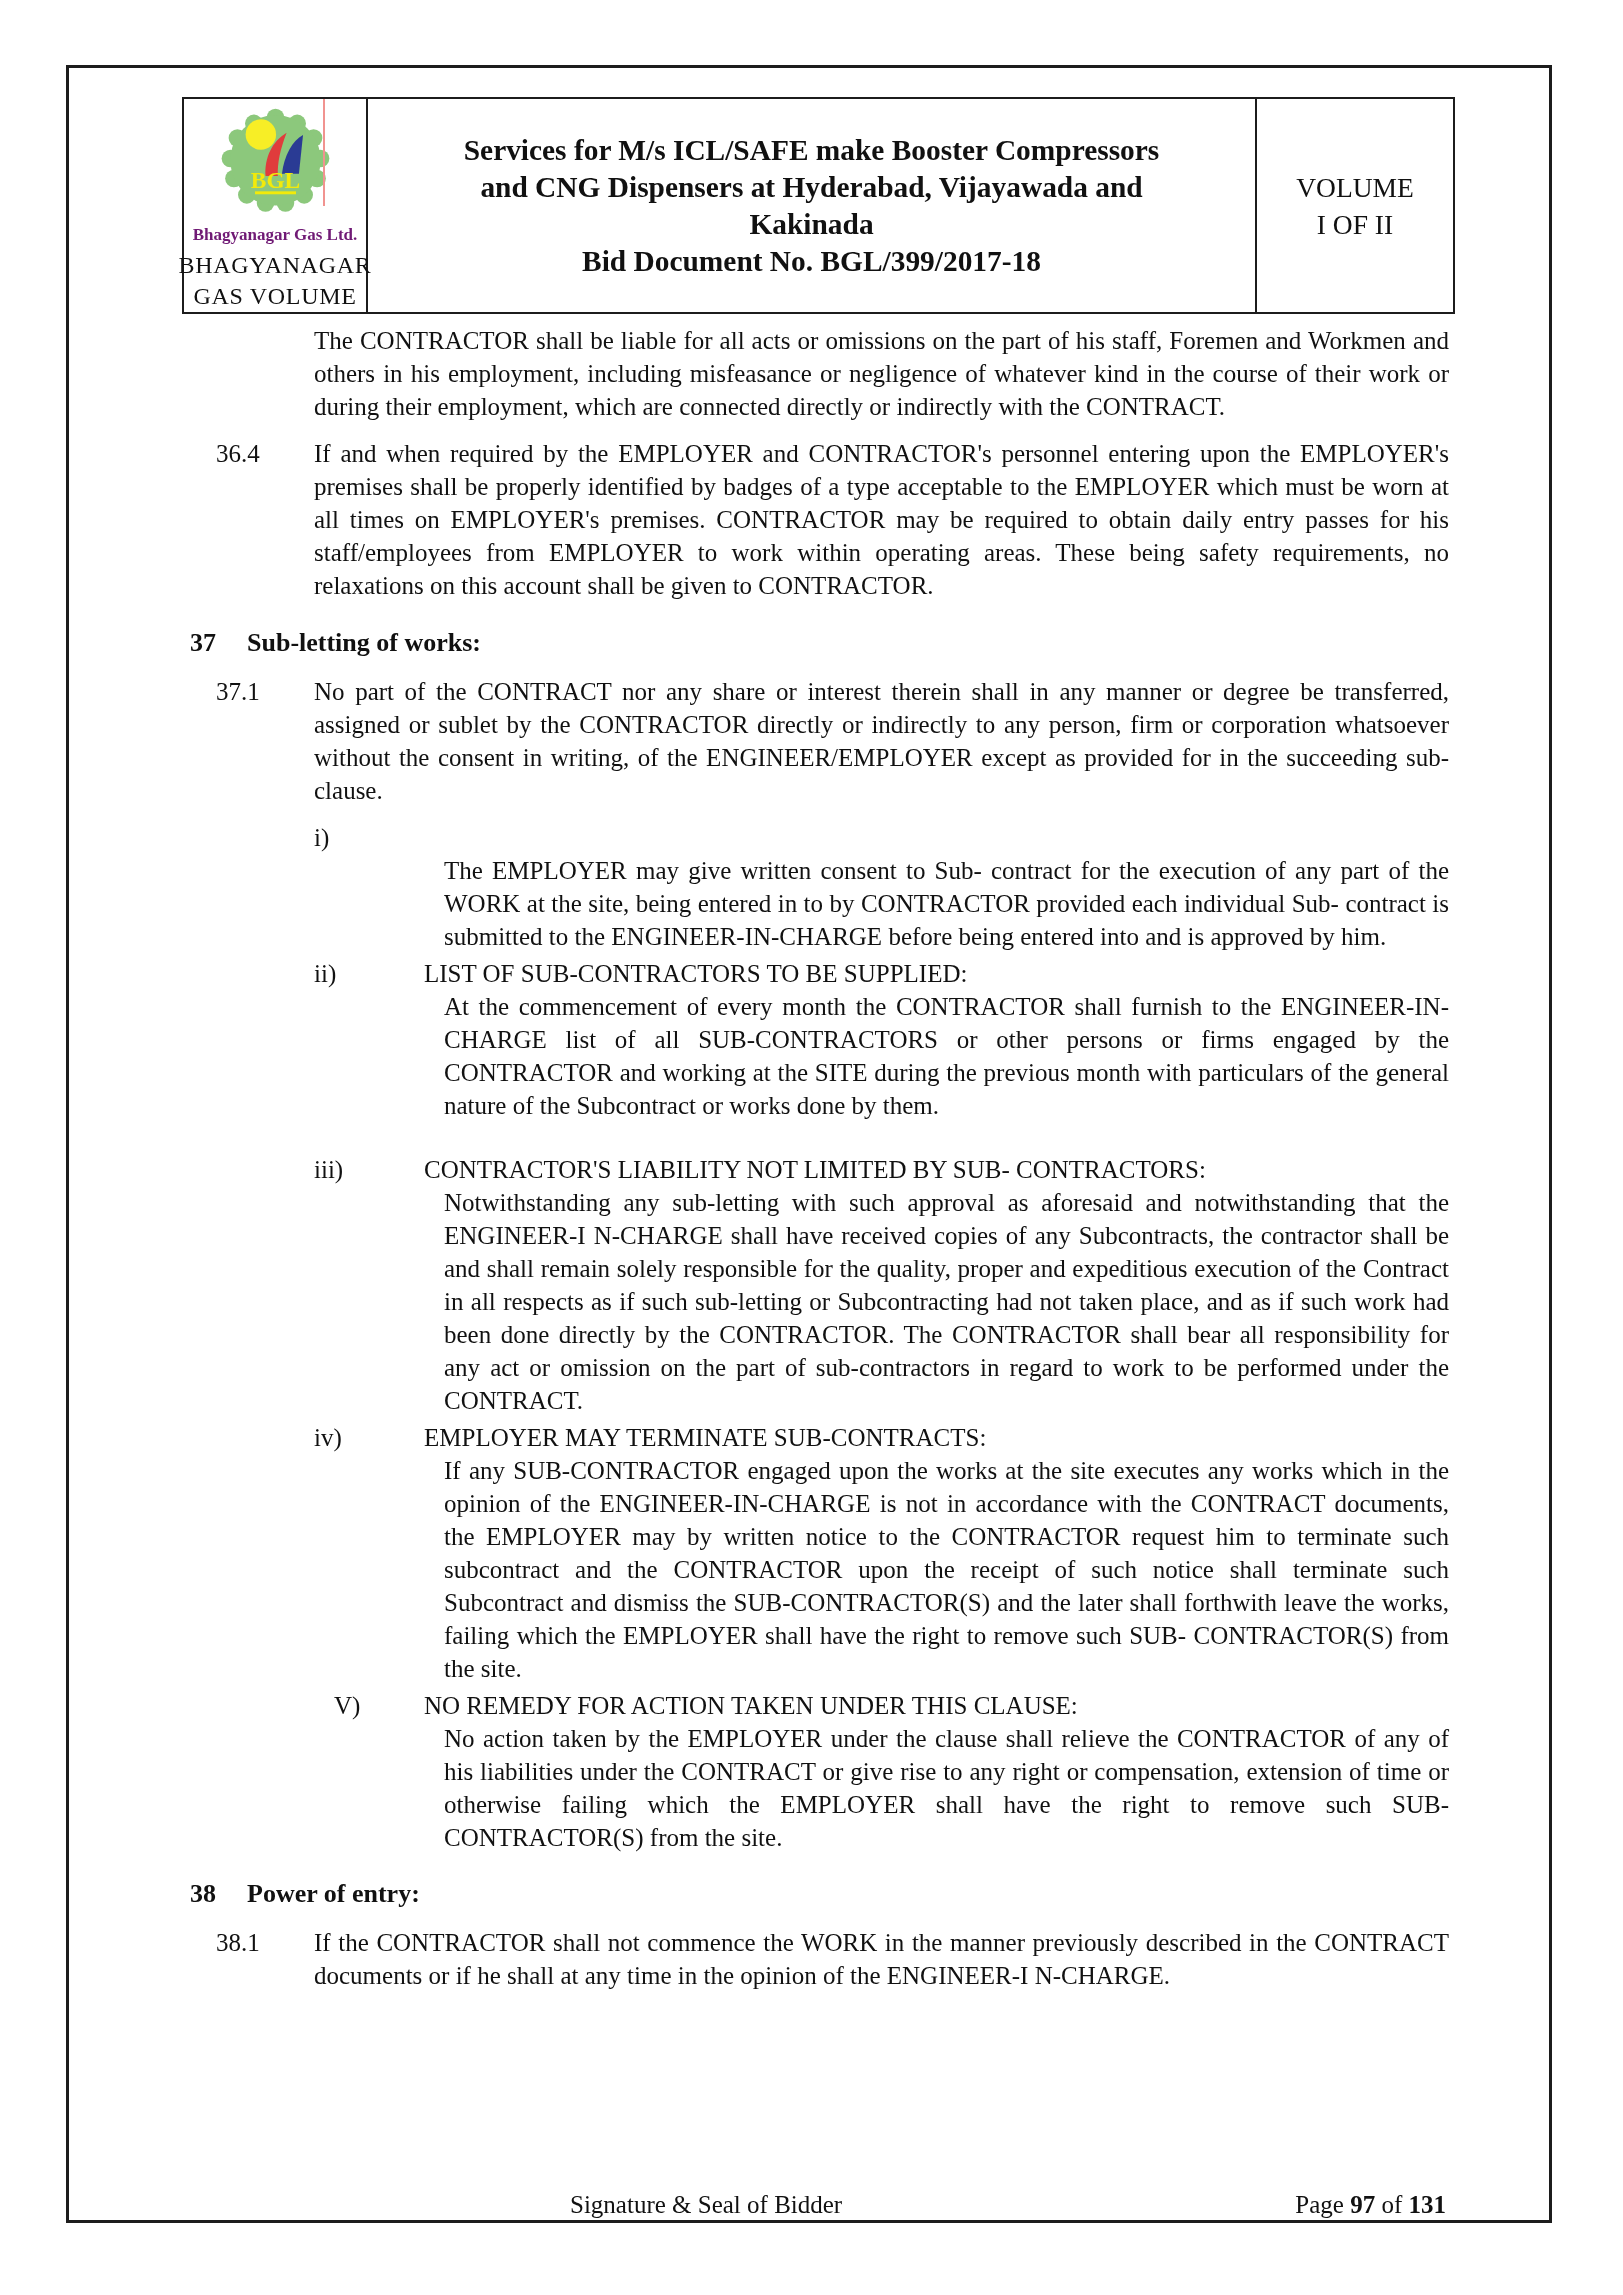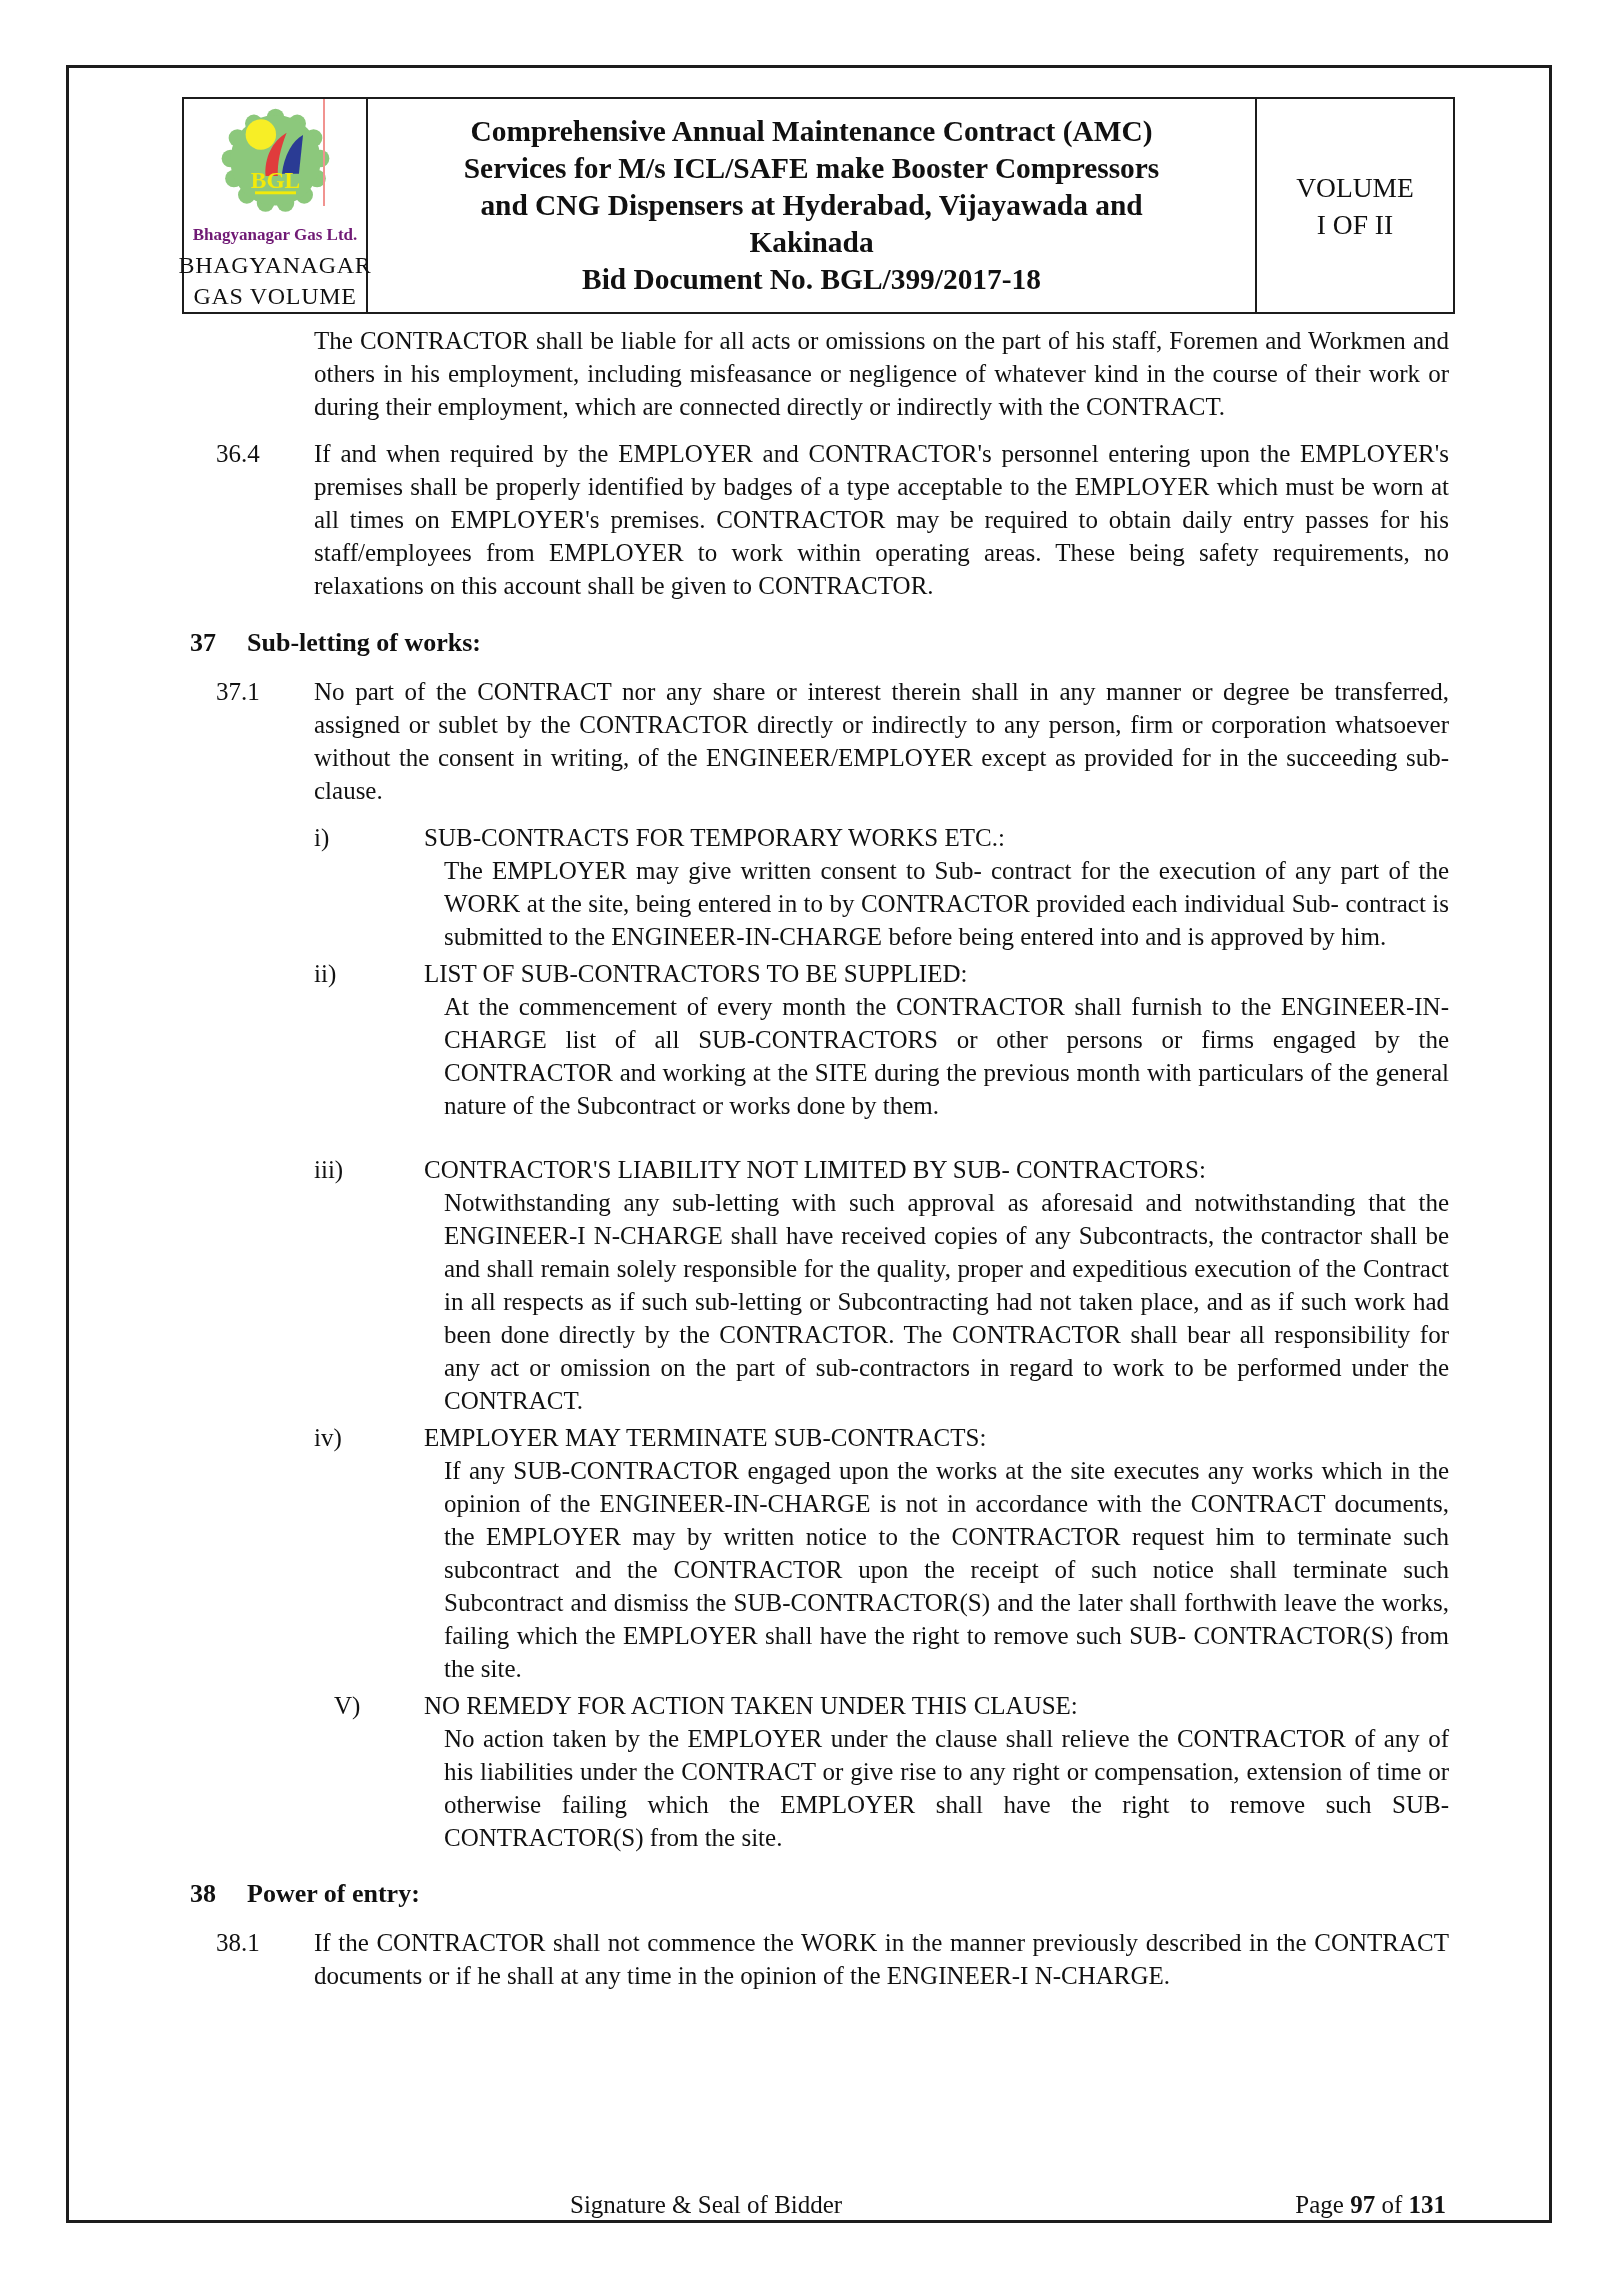--- a/index.html
+++ b/index.html
@@ -83,21 +83,20 @@
         <rect x="74" y="144" width="70" height="5" fill="#f2ea0a"></rect>
       </g>
     </svg>
     <div class="logo-caption">Bhagyanagar Gas Ltd.</div>
     <div class="company-name">
       <div>BHAGYANAGAR</div>
       <div>GAS VOLUME</div>
     </div>
   </div>
   <div class="cell cell-title">
-    <div class="title-line">Comprehensive Annual Maintenance Contract (AMC)</div>
     <div class="title-line">Services for M/s ICL/SAFE make Booster Compressors</div>
     <div class="title-line">and CNG Dispensers at Hyderabad, Vijayawada and</div>
     <div class="title-line">Kakinada</div>
     <div class="title-line">Bid Document No. BGL/399/2017-18</div>
   </div>
   <div class="cell cell-volume">
     <div class="volume-line">VOLUME</div>
     <div class="volume-line">I OF II</div>
   </div>
 </div>
@@ -120,21 +119,20 @@
   </div>
 
   <div class="para-row">
     <div class="para-num">37.1</div>
     <div class="para-text">No part of the CONTRACT nor any share or interest therein shall in any manner or degree be transferred, assigned or sublet by the CONTRACTOR directly or indirectly to any person, firm or corporation whatsoever without the consent in writing, of the ENGINEER/EMPLOYER except as provided for in the succeeding sub-clause.</div>
   </div>
 
   <div class="sub-item">
     <div class="sub-head">
       <div class="sub-label">i)</div>
-      <div>SUB-CONTRACTS FOR TEMPORARY WORKS ETC.:</div>
     </div>
     <div class="sub-par">The EMPLOYER may give written consent to Sub- contract for the execution of any part of the WORK at the site, being entered in to by CONTRACTOR provided each individual Sub- contract is submitted to the ENGINEER-IN-CHARGE before being entered into and is approved by him.</div>
   </div>
 
   <div class="sub-item">
     <div class="sub-head">
       <div class="sub-label">ii)</div>
       <div>LIST OF SUB-CONTRACTORS TO BE SUPPLIED:</div>
     </div>
     <div class="sub-par">At the commencement of every month the CONTRACTOR shall furnish to the ENGINEER-IN- CHARGE list of all SUB-CONTRACTORS or other persons or firms engaged by the CONTRACTOR and working at the SITE during the previous month with particulars of the general nature of the Subcontract or works done by them.</div>

